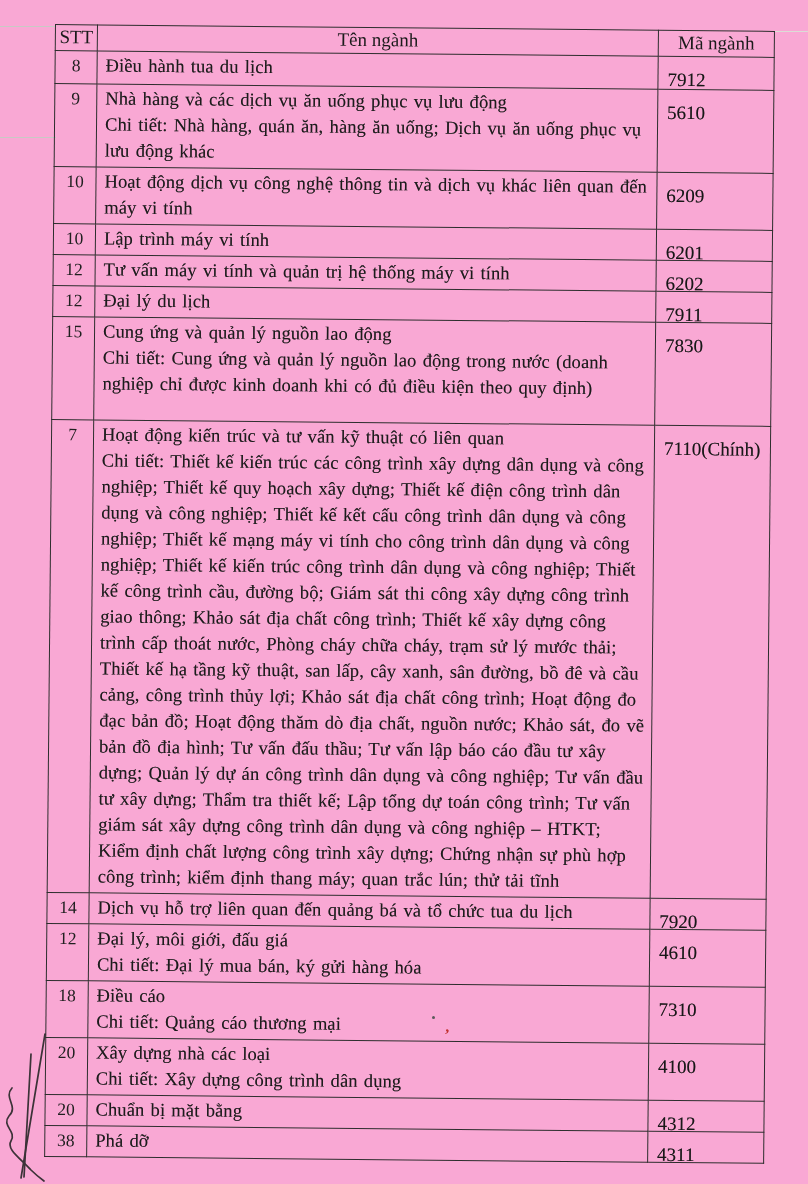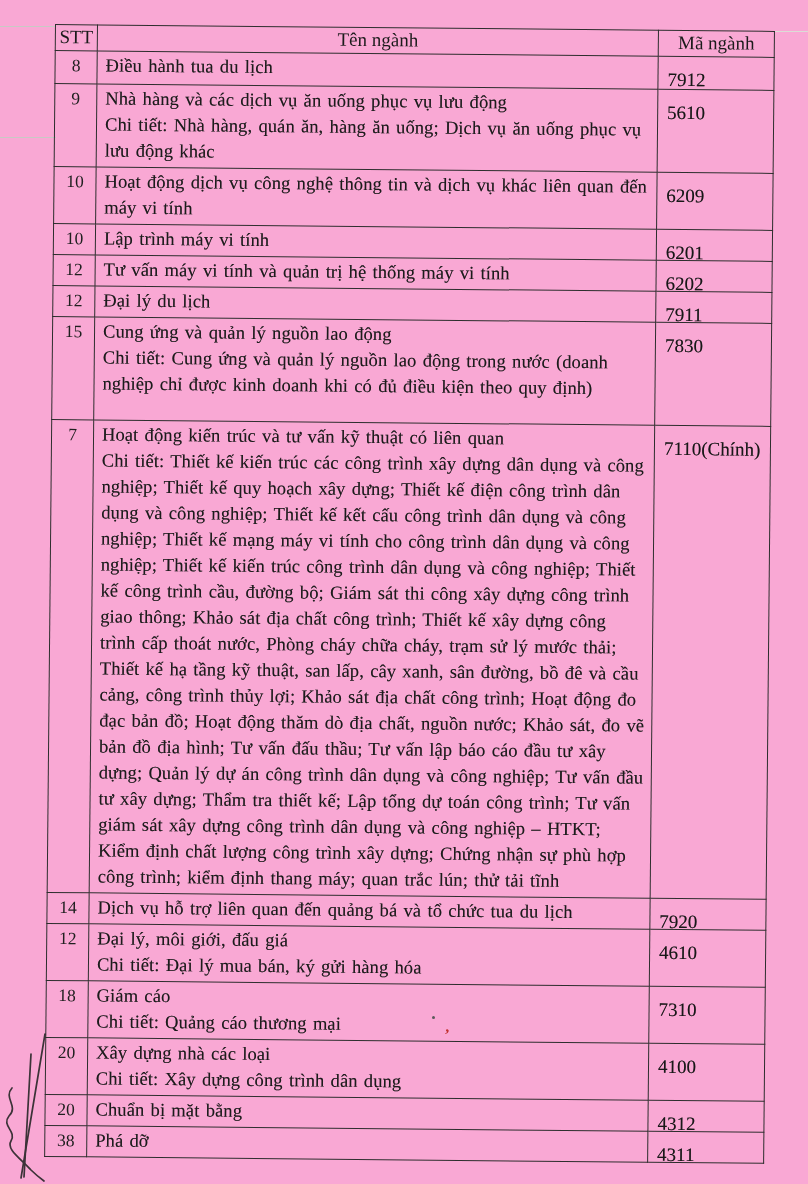--- a/index.html
+++ b/index.html
@@ -225,21 +225,21 @@
       <td>
         <div class="code">4610</div>
       </td>
     </tr>
           <tr data-row="18">
       <td class="cell-stt">
         <div>18</div>
       </td>
       <td>
         <div class="nm">
-          <span class="name-line">Giám cáo</span>
+          <span class="name-line">Điều cáo</span>
           <span class="detail-line">Chi tiết: Quảng cáo thương mại</span>
         </div>
       </td>
       <td>
         <div class="code">7310</div>
       </td>
     </tr>
           <tr data-row="19">
       <td class="cell-stt">
         <div>20</div>

